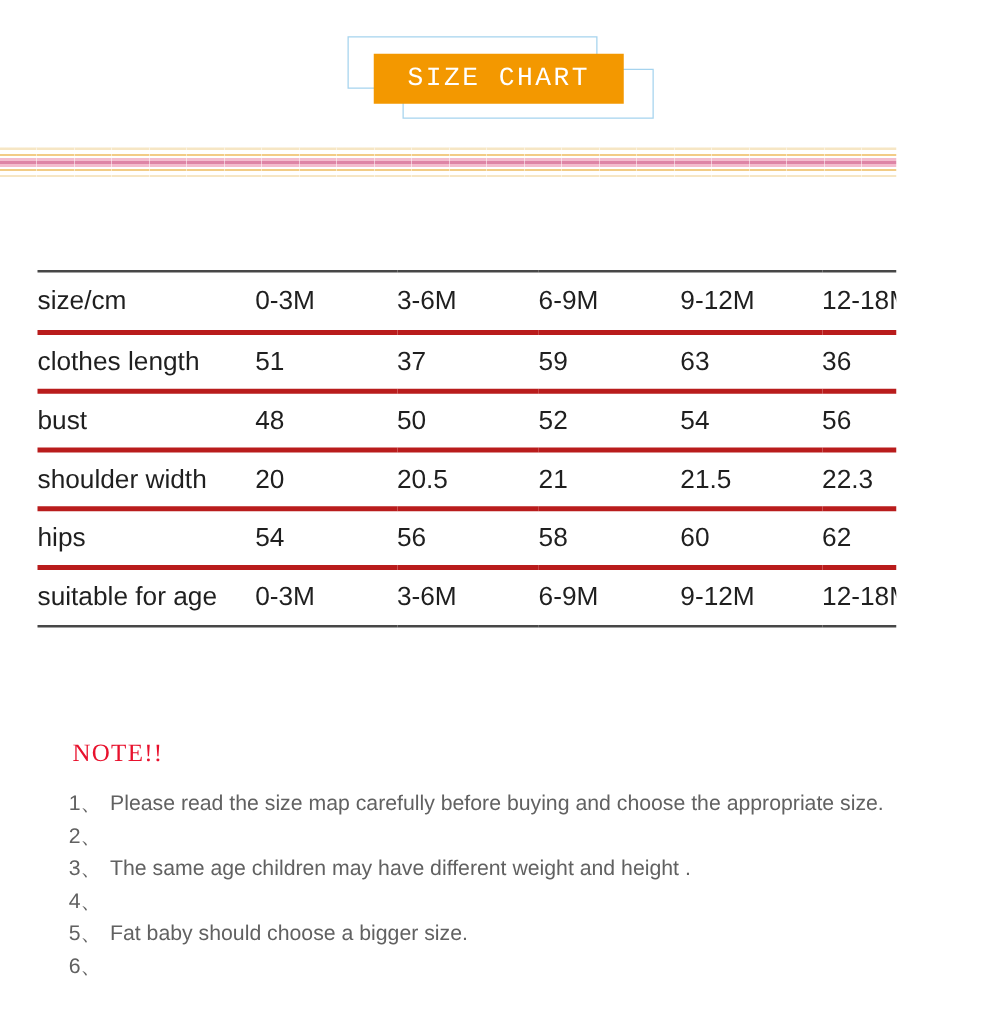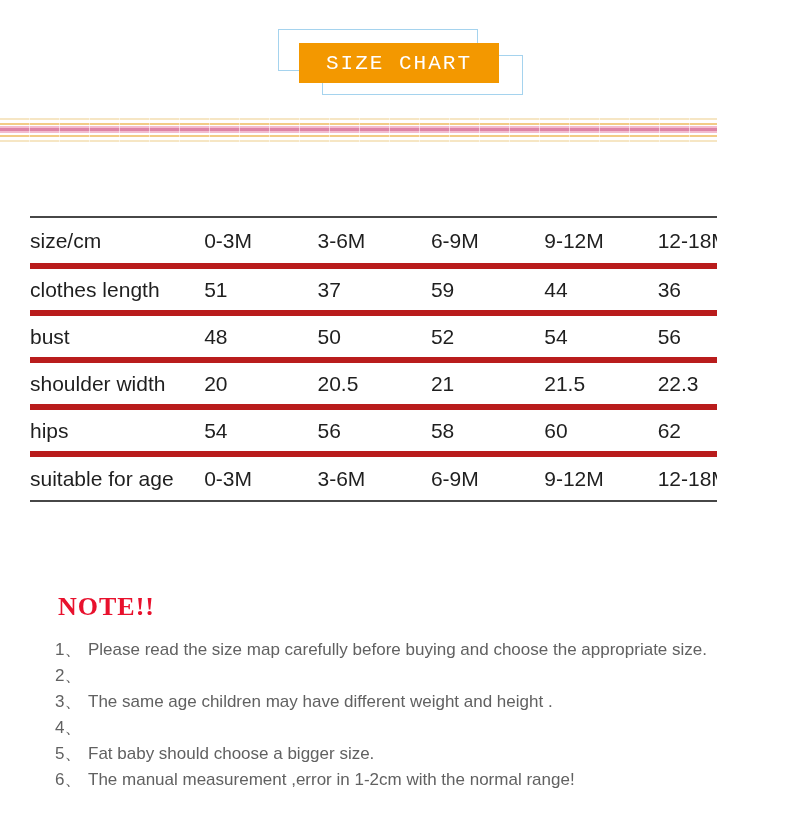--- a/index.html
+++ b/index.html
@@ -66,39 +66,39 @@
   
   table.size-table {
     position: absolute;
     left: 30px; top: 216px;
     width: 741px;
     border-collapse: collapse;
     table-layout: fixed;
     border-top: 2px solid #474747;
     border-bottom: 2px solid #474747;
   }
-  table.size-table tr { border-top: 6px solid #b91c1c; height: 47px; }
+  table.size-table tr { border-top: 4px solid #b91c1c; height: 47px; }
   table.size-table thead tr { border-top: none; height: 49px; }
   table.size-table th, table.size-table td {
     font-weight: 400;
     font-size: 21px;
     color: #1f1f1f;
     text-align: left;
     vertical-align: middle;
     white-space: nowrap;
   }
   table.size-table th:first-child,
   table.size-table td:first-child { width: 23.5%; }
 
   
   .note-section { position: absolute; left: 55px; top: 592px; width: 720px; }
   .note-title {
     font-family: "Liberation Serif", serif;
-    font-weight: 700;
-    font-size: 26px;
+    font-weight: 400;
+    font-size: 20px;
     letter-spacing: 1px;
     color: var(--accent-red, #e8112d);
     margin-left: 3px;
   }
   ol.note-list { list-style: none; margin-top: 15px; }
   ol.note-list li {
     display: flex;
     align-items: baseline;
     line-height: 26px;
     font-size: 17px;
@@ -137,21 +137,21 @@
           <th>9-12M</th>
           <th>12-18M</th>
         </tr>
     </thead>
     <tbody id="size-table-body">
         <tr>
           <td>clothes length</td>
           <td>51</td>
           <td>37</td>
           <td>59</td>
-          <td>44</td>
+          <td>63</td>
           <td>36</td>
         </tr>
         <tr>
           <td>bust</td>
           <td>48</td>
           <td>50</td>
           <td>52</td>
           <td>54</td>
           <td>56</td>
         </tr>
@@ -198,18 +198,17 @@
         </li>
         <li>
           <span class="marker">4、</span>
         </li>
         <li>
           <span class="marker">5、</span>
           <span class="ntext">Fat baby should choose a bigger size.</span>
         </li>
         <li>
           <span class="marker">6、</span>
-          <span class="ntext">The manual measurement ,error in 1-2cm with the normal range!</span>
         </li>
       </ol>
   </section>
 
 </div>
 
 </body></html>

